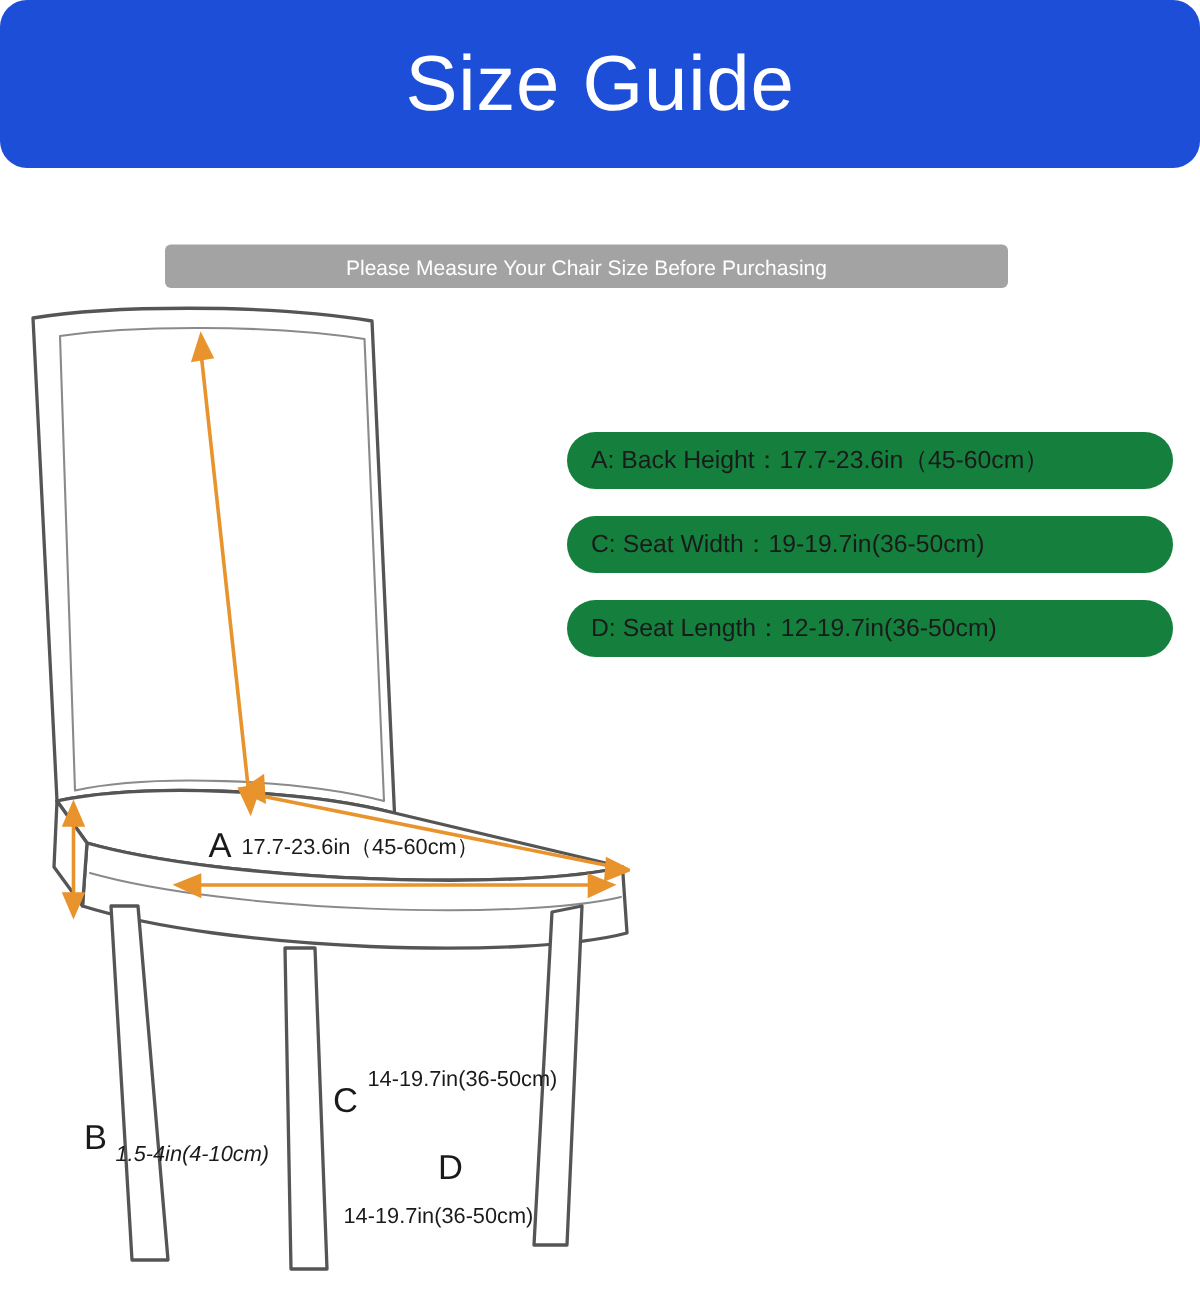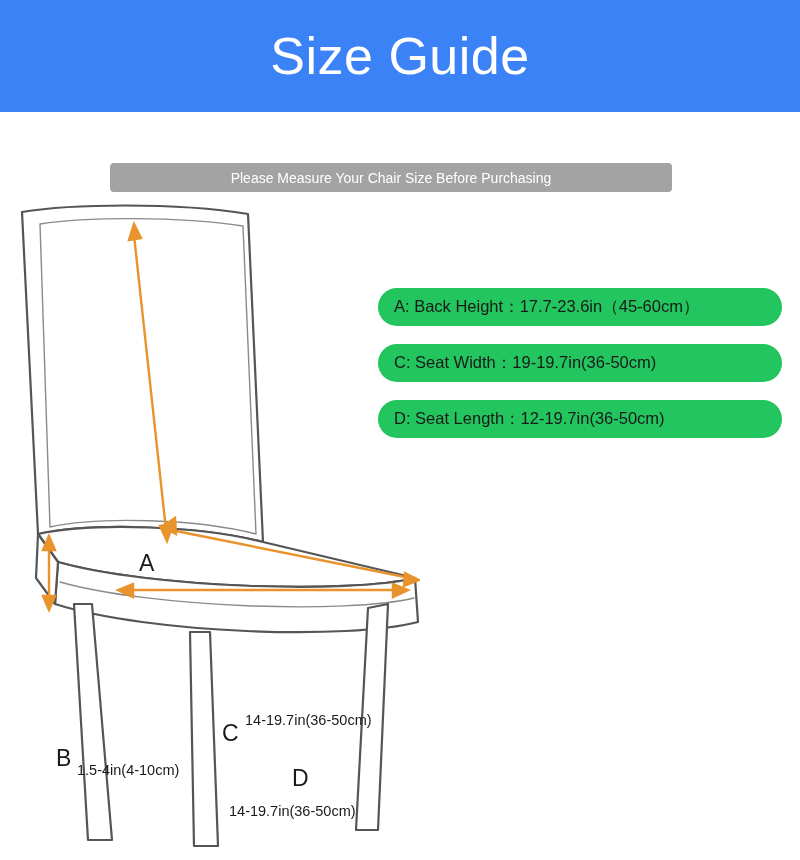--- a/index.html
+++ b/index.html
@@ -19,24 +19,25 @@
     inset: 0;
     background: #ffffff;
   }
   
   .header-banner {
     position: absolute;
     left: 0;
     top: 0;
     width: 800px;
     height: 112px;
-    background: #3b82f6;
+    background: #1d4ed8;
     display: flex;
     align-items: center;
     justify-content: center;
+    border-radius: 18px;
   }
   .header-title {
     color: #ffffff;
     font-size: 52px;
     line-height: 1;
     font-weight: 400;
     letter-spacing: 0.5px;
     font-family: "Liberation Sans", sans-serif;
   }
   
@@ -60,21 +61,21 @@
   }
   
   .legend {
     position: absolute;
     left: 378px;
     top: 288px;
     width: 404px;
   }
   .legend-row {
     height: 38px;
-    background: #22c55e;
+    background: #15803d;
     border-radius: 19px;
     display: flex;
     align-items: center;
     padding-left: 16px;
     margin-bottom: 18px;
     box-sizing: border-box;
   }
   .legend-row span {
     font-size: 16.5px;
     color: #1a1a1a;
@@ -100,21 +101,21 @@
   .dim-letter {
     position: absolute;
     font-family: "Liberation Sans", sans-serif;
     color: #1a1a1a;
     font-size: 23px;
   }
   #lbl-a-text { left: 161px; top: 365px; font-size: 14.5px; }
   #lbl-a-letter { left: 139px; top: 360px; }
   #lbl-c-text { left: 245px; top: 522px; font-size: 14.5px; }
   #lbl-c-letter { left: 222px; top: 530px; }
-  #lbl-b-text { left: 77px; top: 572px; font-size: 14.5px; }
+  #lbl-b-text { left: 77px; top: 572px; font-size: 14.5px; font-style: italic; }
   #lbl-b-letter { left: 56px; top: 555px; }
   #lbl-d-text { left: 229px; top: 613px; font-size: 14.5px; }
   #lbl-d-letter { left: 292px; top: 575px; }
 </style>
 </head>
 <body>
 
 <div class="page">
 
   <div class="header-banner">
@@ -172,20 +173,21 @@
         <polygon points="49,346 43,360 55,360"></polygon>
         <polygon points="49,420 43,406 55,406"></polygon>
 
         <line x1="128" y1="400" x2="398" y2="400"></line>
         <polygon points="118,400 133,394 133,407"></polygon>
         <polygon points="408,400 393,394 393,407"></polygon>
       </g>
     </svg>
 
     <div class="dim-letter" id="lbl-a-letter">A</div>
+    <div class="dim-label" id="lbl-a-text">17.7-23.6in（45-60cm）</div>
 
     <div class="dim-letter" id="lbl-c-letter">C</div>
     <div class="dim-label" id="lbl-c-text">14-19.7in(36-50cm)</div>
 
     <div class="dim-letter" id="lbl-b-letter">B</div>
     <div class="dim-label" id="lbl-b-text">1.5-4in(4-10cm)</div>
 
     <div class="dim-letter" id="lbl-d-letter">D</div>
     <div class="dim-label" id="lbl-d-text">14-19.7in(36-50cm)</div>
   </div>

